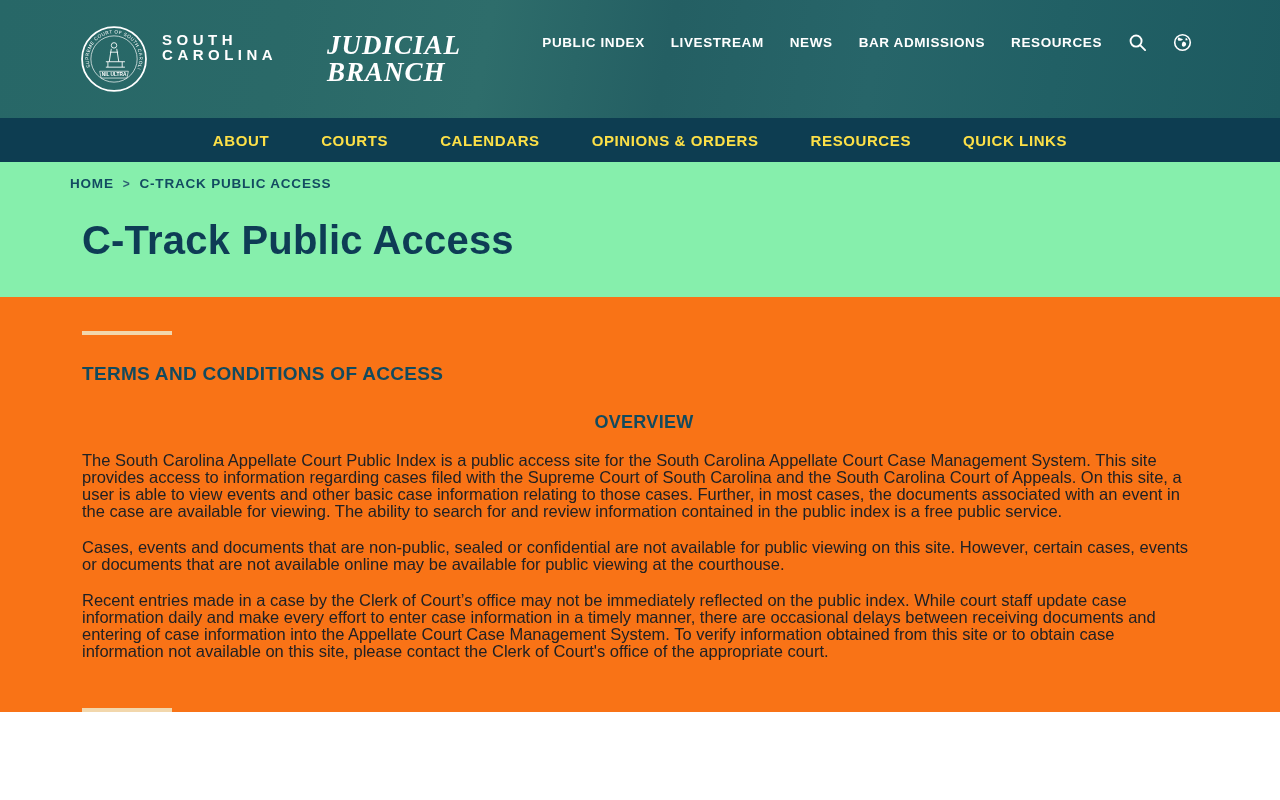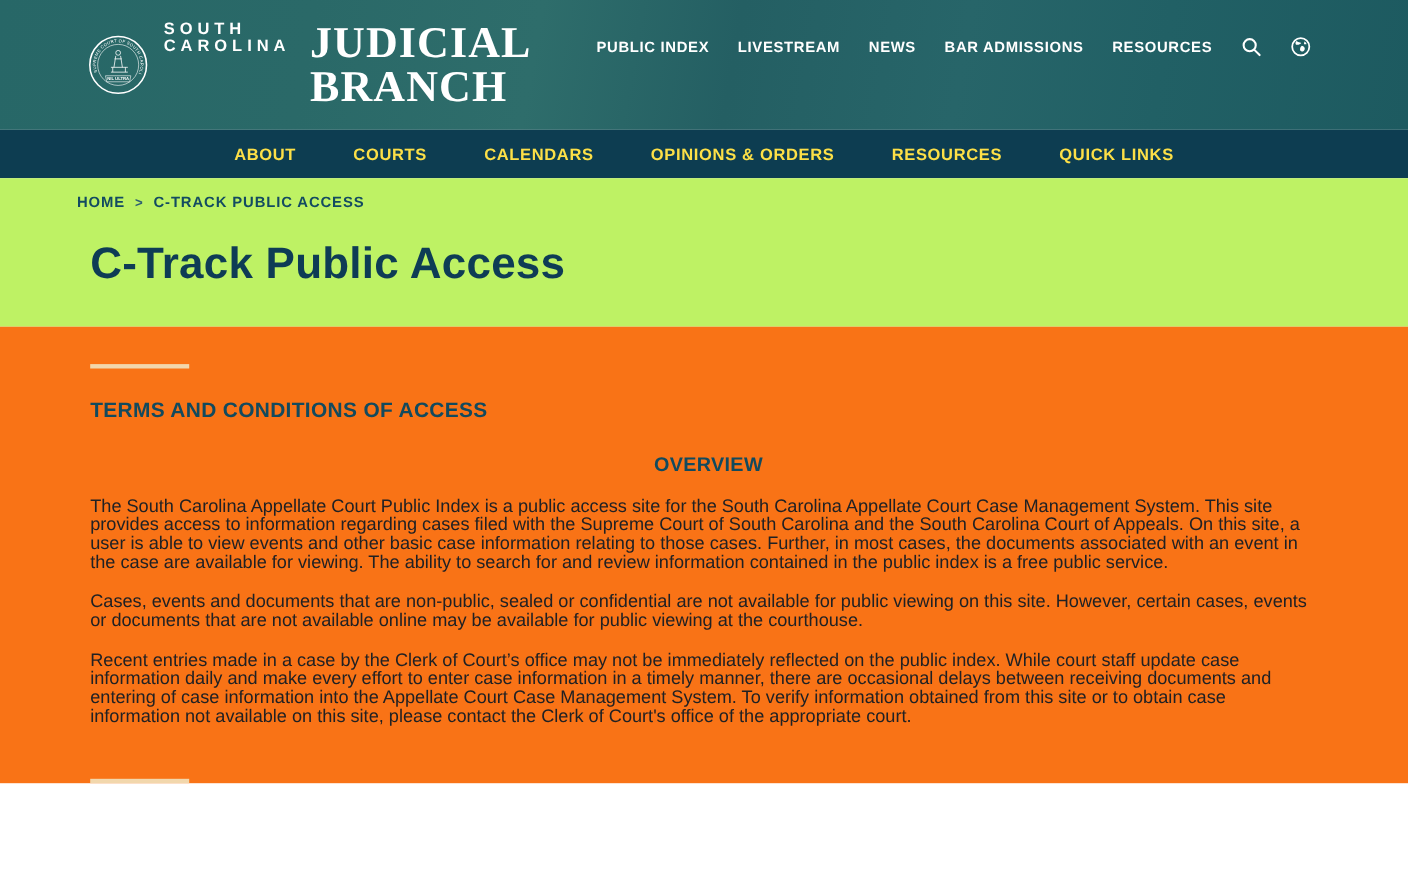--- a/index.html
+++ b/index.html
@@ -16,21 +16,21 @@
   }
   .brand { display: flex; align-items: center; gap: 14px; cursor: pointer; }
   .seal { width: 82px; height: 82px; display: block; }
   .brand-text { display: flex; flex-direction: row; }
   .brand-line1 {
     color: #ffffff; font-size: 15px; font-weight: 700;
     letter-spacing: 4.5px; line-height: 1; margin-bottom: 7px;
   }
   .brand-line2 {
     color: #ffffff; font-family: "Liberation Serif", serif;
-    font-size: 40px; font-weight: 700; letter-spacing: 1px; line-height: 1;
+    font-size: 27px; font-weight: 700; letter-spacing: 1px; line-height: 1; font-style: italic;
   }
   .utility-nav {
     margin-left: auto;
     display: flex; align-items: center; gap: 26px;
     align-self: flex-start; margin-top: 33px;
   }
   .utility-link {
     color: #ffffff; font-size: 13.5px; font-weight: 700;
     letter-spacing: 0.6px; text-decoration: none; cursor: pointer; white-space: nowrap;
   }
@@ -40,21 +40,21 @@
   .main-nav {
     height: 44px; background: #0d3d51;
     display: flex; align-items: center; justify-content: center; gap: 52px;
   }
   .main-nav-link {
     color: #fde047; font-size: 15px; font-weight: 700;
     letter-spacing: 0.6px; text-decoration: none; cursor: pointer; white-space: nowrap;
   }
 
   
-  .title-band { height: 135px; background: #bef264; padding: 14px 0 0 0; }
+  .title-band { height: 135px; background: #86efac; padding: 14px 0 0 0; }
   .breadcrumb {
     padding-left: 70px;
     display: flex; align-items: center; gap: 9px;
     font-size: 13.5px; font-weight: 700; letter-spacing: 0.8px;
   }
   .crumb { color: #134b61; text-decoration: none; cursor: pointer; }
   .crumb-sep { color: #2d5f72; font-size: 12px; font-weight: 700; }
   .page-title {
     padding-left: 82px; margin-top: 27px;
     color: #0e3c55; font-size: 40px; font-weight: 600; letter-spacing: 0.2px;

